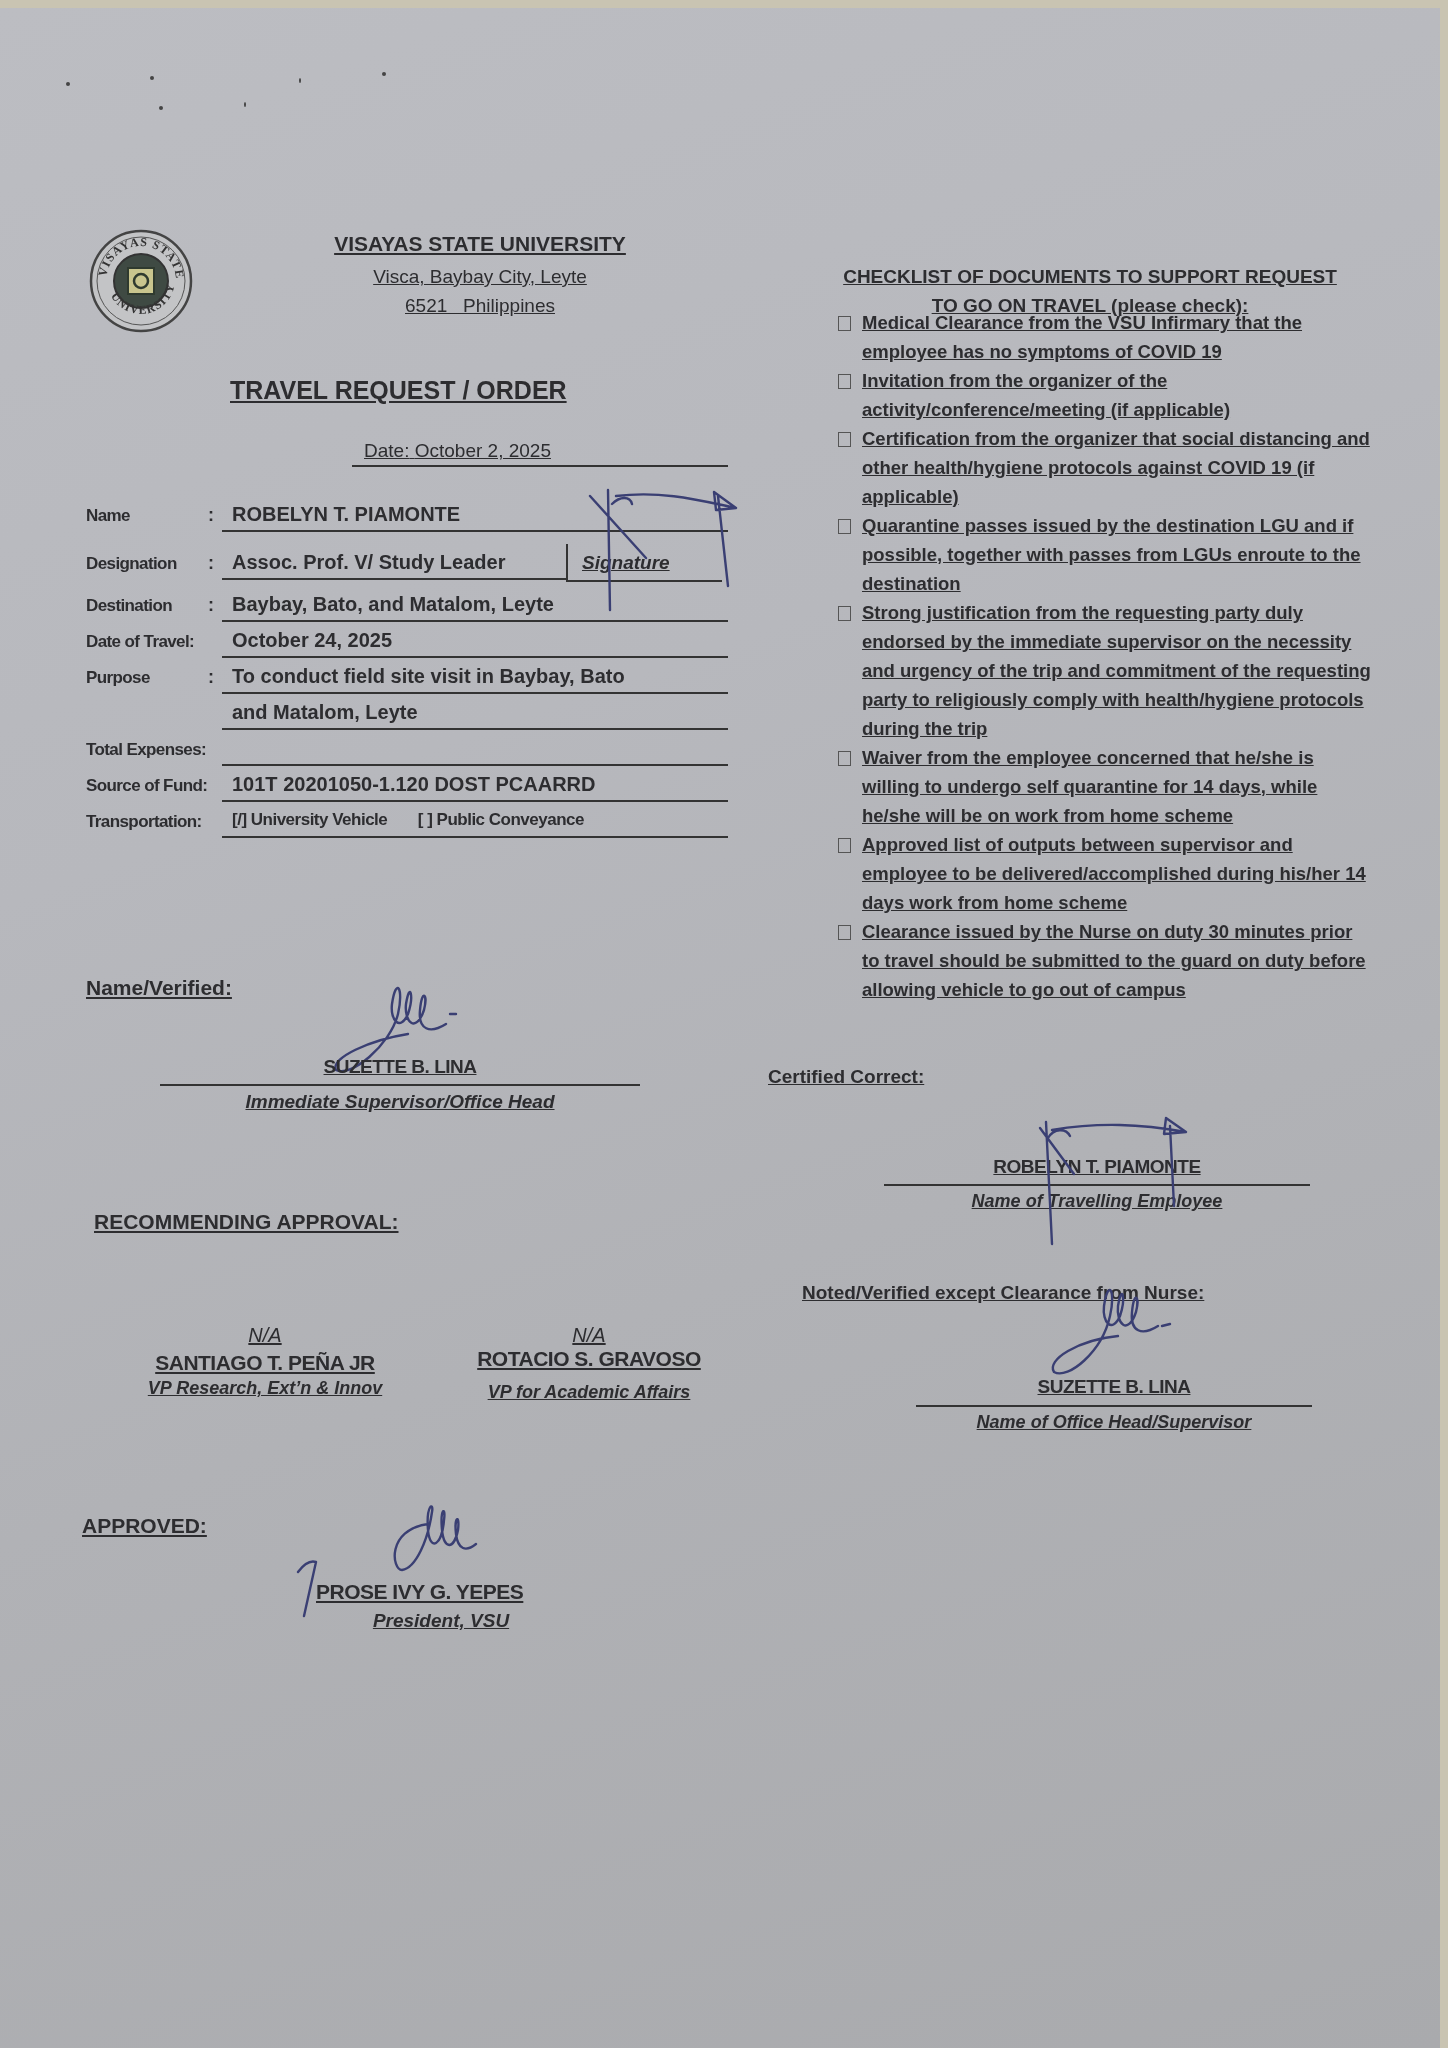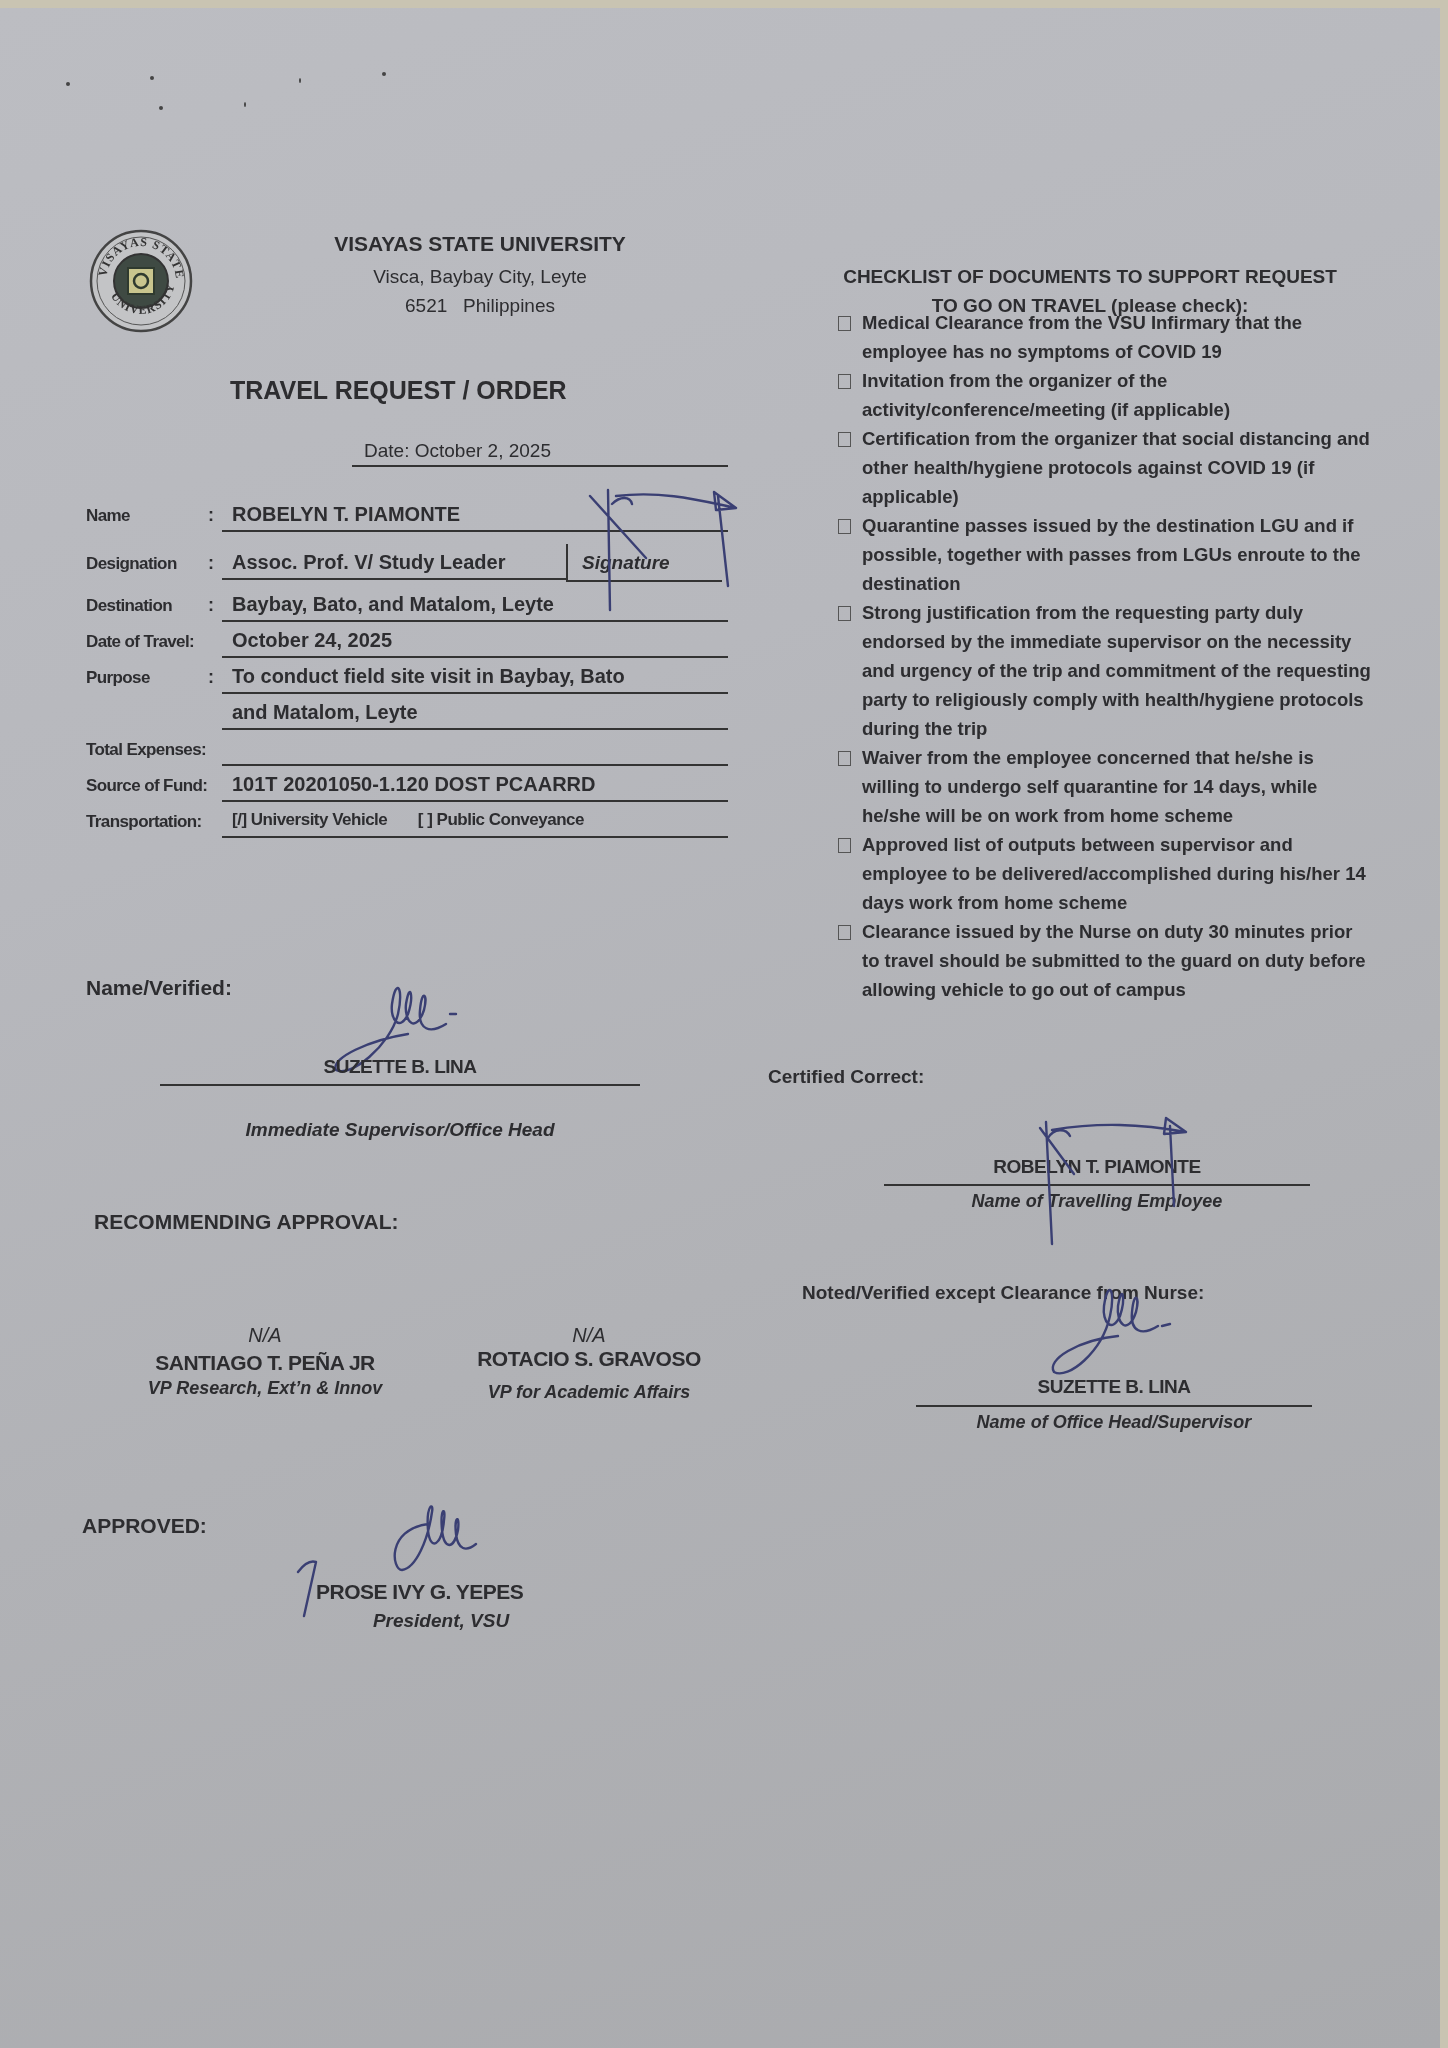--- a/index.html
+++ b/index.html
@@ -6,21 +6,21 @@
     body {
       width: 1448px; height: 2048px; overflow: hidden; position: relative;
       background: #c9c4b2;
       font-family: "Liberation Sans", sans-serif;
       color: #2d2d30;
     }
     .paper {
       position: absolute; left: 0; top: 8px; width: 1440px; height: 2040px;
       background: linear-gradient(160deg, #bcbdc2 0%, #b7b8bd 35%, #b1b2b6 60%, #a9aaad 100%);
     }
-    .abs { position: absolute; }
+    .abs { position: absolute; text-decoration: underline; }
     .dot { position: absolute; width: 4px; height: 4px; border-radius: 50%; background: #444; }
 
     
     .logo { left: 88px; top: 220px; width: 106px; height: 106px; }
     .uni-name { left: 300px; top: 224px; width: 360px; text-align: center; font-size: 21px; font-weight: bold; }
     .uni-addr { left: 300px; top: 254px; width: 360px; text-align: center; font-size: 19px; line-height: 29px; }
     .form-title { left: 230px; top: 368px; width: 360px; font-size: 25px; font-weight: bold; }
     .date-line { left: 352px; top: 432px; width: 364px; border-bottom: 2px solid #333; font-size: 19px; padding-left: 12px; padding-bottom: 3px; }
 
     
@@ -151,21 +151,21 @@
     <div class="chk-item"><span class="chk-box"></span><span>Approved list of outputs between supervisor and employee to be delivered/accomplished during his/her 14 days work from home scheme</span></div>
     <div class="chk-item"><span class="chk-box"></span><span>Clearance issued by the Nurse on duty 30 minutes prior to travel should be submitted to the guard on duty before allowing vehicle to go out of campus</span></div>
   </div>
 
   <div class="abs section-label" style="left:86px;top:968px;">Name/Verified:</div>
   <svg class="ink" style="left:330px;top:966px;" width="150" height="90">
     <path d="M78 60 C 40 66, 0 84, 6 96 C 20 104, 60 72, 68 40 C 74 14, 66 2, 62 30 C 60 46, 70 58, 78 40 C 84 22, 80 6, 76 30 C 74 48, 86 60, 94 36 C 98 20, 92 14, 90 36 C 88 56, 100 60, 116 50 M120 40 L126 40"></path>
   </svg>
   <div class="abs sig-name" style="left:160px;top:1048px;width:480px;">SUZETTE B. LINA</div>
   <div class="abs sig-line" style="left:160px;top:1076px;width:480px;"></div>
-  <div class="abs sig-title" style="left:160px;top:1111px;width:480px;">Immediate Supervisor/Office Head</div>
+  <div class="abs sig-title" style="left:160px;top:1083px;width:480px;">Immediate Supervisor/Office Head</div>
 
   <div class="abs section-label" style="left:94px;top:1202px;">RECOMMENDING APPROVAL:</div>
   <div class="abs" style="left:110px;top:1316px;width:310px;">
     <div class="sig-title" style="font-weight:normal;font-size:20px;">N/A</div>
     <div class="sig-name" style="font-size:21px;margin-top:4px;">SANTIAGO T. PEÑA JR</div>
     <div class="sig-title" style="font-size:18px;margin-top:3px;">VP Research, Ext’n &amp; Innov</div>
   </div>
   <div class="abs" style="left:434px;top:1316px;width:310px;">
     <div class="sig-title" style="font-weight:normal;font-size:20px;">N/A</div>
     <div class="sig-name" style="font-size:21px;">ROTACIO S. GRAVOSO</div>

